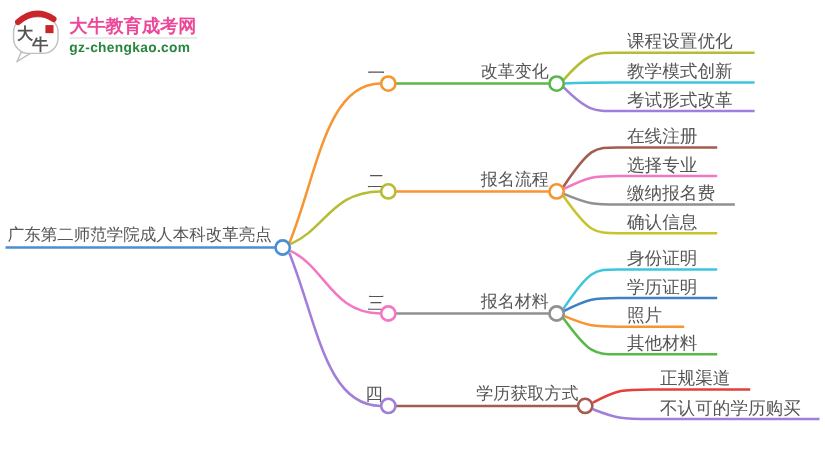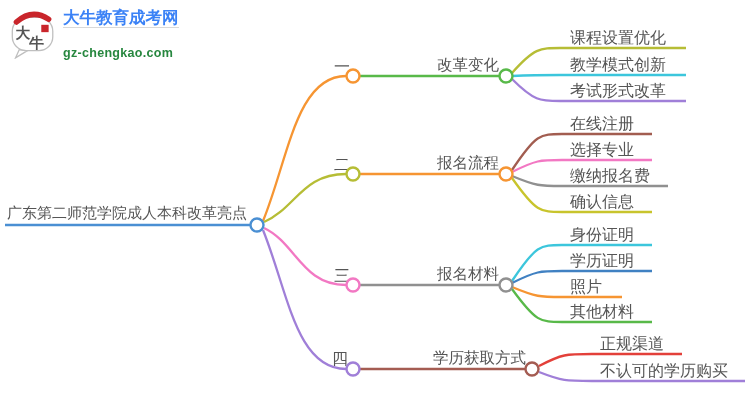--- a/index.html
+++ b/index.html
@@ -10,23 +10,23 @@
   }
   .stage{position:absolute;inset:0;}
   svg text{fill:#555555;}
   .node-text{font-size:16px;}
   .root-text{font-size:15px;letter-spacing:0px;}
   .num-text{font-size:16px;}
   .topic-text{font-size:15.5px;}
   
   .logo{position:absolute;left:10px;top:7px;display:flex;align-items:center;gap:7px;}
   .logo-textcol{display:flex;flex-direction:column;}
-  .logo-title{color:#3b82f6;font-weight:bold;font-size:16.5px;line-height:20px;white-space:nowrap;}
+  .logo-title{color:#ec4899;font-weight:bold;font-size:16.5px;line-height:20px;white-space:nowrap;}
   .logo-domain{color:#27873f;font-weight:bold;font-size:12.5px;line-height:15px;
-    border-top:1px solid #d9d9d9;padding-top:18px;letter-spacing:.3px;white-space:nowrap;}
+    border-top:1px solid #d9d9d9;padding-top:1px;letter-spacing:.3px;white-space:nowrap;}
 </style>
 </head>
 <body>
 
 <div class="stage">
 <svg width="750" height="410" viewBox="0 0 750 410" xmlns="http://www.w3.org/2000/svg">
 
   <g>
     <path d="M5 225 H250" fill="none" stroke-width="2.4" stroke="#4a8fd3"></path>
     <text x="127" y="218" text-anchor="middle" class="root-text">广东第二师范学院成人本科改革亮点</text>

